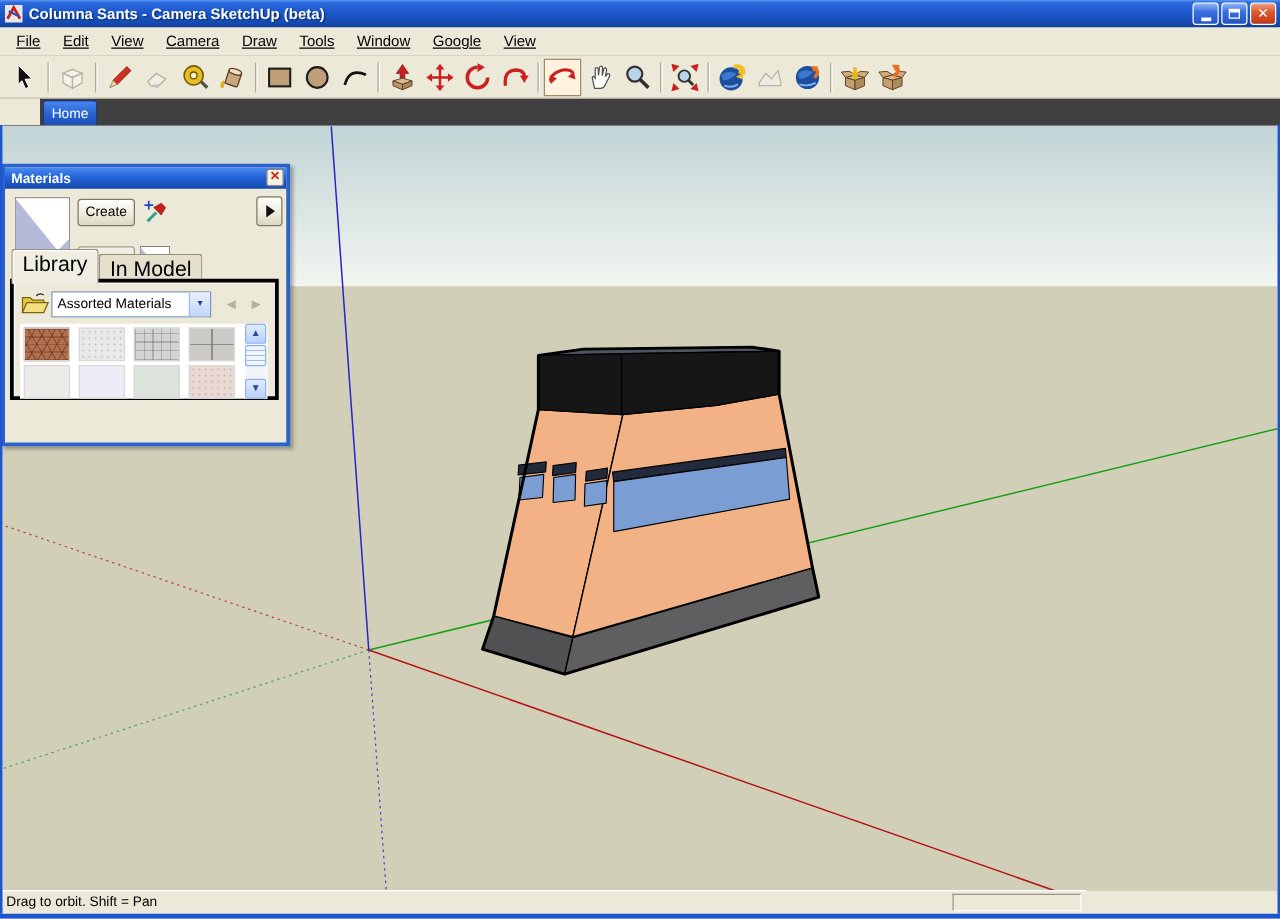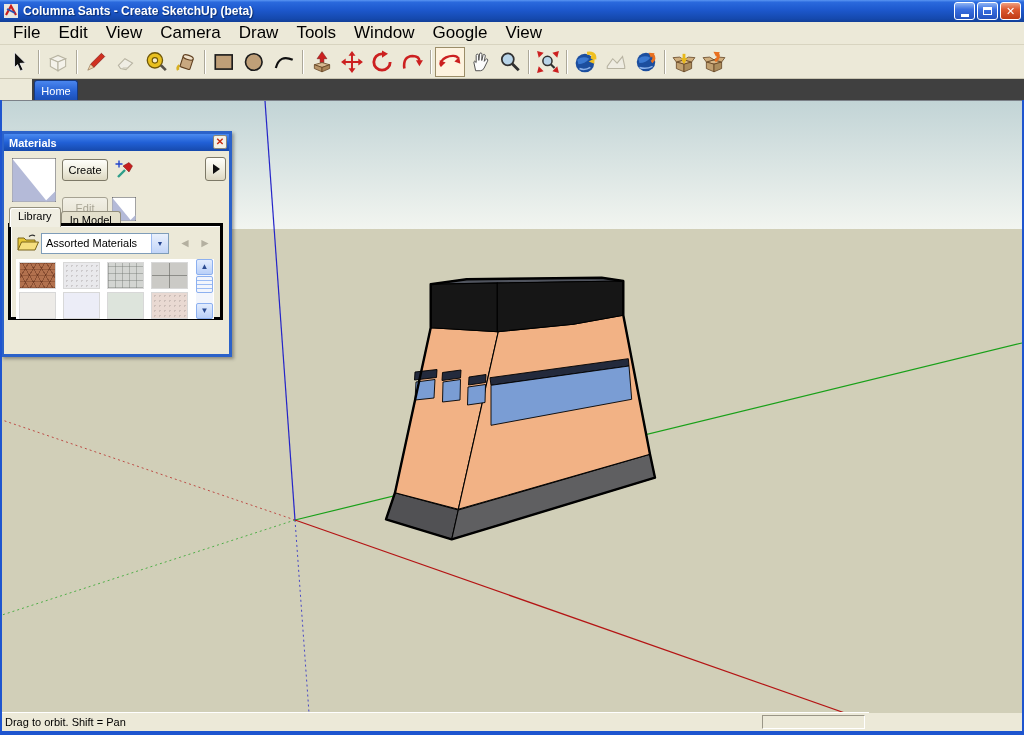--- a/index.html
+++ b/index.html
@@ -13,21 +13,21 @@
   .title-text{font-size:12px;font-weight:bold;text-shadow:1px 1px 1px #0a2d6e;white-space:nowrap;}
   .win-controls{position:absolute;right:3px;top:2px;display:flex;gap:2px;}
   .wbtn{width:21px;height:18px;border-radius:3px;border:1px solid #fff;
     display:flex;align-items:center;justify-content:center;color:#fff;font-size:11px;line-height:1;
     background:linear-gradient(180deg,#8fb4f4 0%,#3a6fe0 40%,#2453c0 100%);}
   .wbtn.close{background:linear-gradient(180deg,#f0a080 0%,#dd5a30 40%,#c03a14 100%);}
   .wbtn .mini{display:block;width:8px;height:3px;background:#fff;margin-top:9px;}
   .wbtn .rest{display:block;width:9px;height:8px;border:1px solid #fff;border-top-width:3px;}
   .menubar{position:absolute;left:0;top:22px;width:1024px;height:23px;background:#ece9d8;
     display:flex;align-items:center;padding-left:4px;border-bottom:1px solid #d8d4c0;}
-  .menu-item{font-size:17px;color:#000;padding:3px 9px;cursor:default;}
+  .menu-item{font-size:12px;color:#000;padding:3px 9px;cursor:default;text-decoration:underline;}
   
   .toolbar{position:absolute;left:0;top:45px;width:1024px;height:34px;background:#ece9d8;
     display:flex;align-items:center;padding-left:5px;border-bottom:1px solid #c9c5b2;}
   .tbtn{width:30px;height:30px;display:flex;align-items:center;justify-content:center;border:1px solid transparent;}
   .tbtn.active{background:#fdf3df;border:1px solid #9b8d68;}
   .tsep{width:2px;height:24px;margin:0 3px;border-left:1px solid #aca899;border-right:1px solid #fff;}
   
   .tabrow{position:absolute;left:0;top:79px;width:1024px;height:21px;background:#404040;margin-left:32px;}
   .scene-tab{position:absolute;left:2px;top:1px;width:44px;height:20px;
     background:linear-gradient(180deg,#4a86ee 0%,#2762d4 55%,#1c50b8 100%);
@@ -56,21 +56,21 @@
   .preview-small{position:absolute;left:108px;top:46px;width:24px;height:24px;}
   .xpbtn{position:absolute;font-size:11px;color:#000;border:1px solid #7d7967;border-radius:3px;
     background:linear-gradient(180deg,#fefefa 0%,#f0eee0 50%,#ddd8c2 100%);
     display:flex;align-items:center;justify-content:center;}
   .xpbtn.disabled{color:#a8a494;background:linear-gradient(180deg,#f2f0e6,#e6e2d2);border-color:#a6a292;}
   .btn-create{left:58px;top:8px;width:46px;height:22px;}
   .btn-edit{left:58px;top:46px;width:46px;height:21px;}
   .btn-flyout{left:201px;top:6px;width:21px;height:24px;}
   .dropper{position:absolute;left:110px;top:8px;width:22px;height:22px;}
   .tabs{position:absolute;left:5px;top:57px;height:19px;display:flex;align-items:flex-end;}
-  .ptab{font-size:11px;border:1px solid #94907e;border-bottom:none;border-radius:3px 3px 0 0;
+  .ptab{font-size:17px;border:1px solid #94907e;border-bottom:none;border-radius:3px 3px 0 0;
     padding:2px 8px 3px 8px;background:#e4e0cc;position:relative;top:2px;}
   .ptab.active{background:#f0eee2;top:0;padding-bottom:5px;z-index:3;box-shadow:inset 1px 1px 0 #fff;}
   .tabpanel{position:absolute;left:4px;top:72px;width:215px;height:97px;background:#ece9d8;
     border:3px solid #000000;box-shadow:inset 1px 1px 0 #fff;z-index:2;}
   .folder{position:absolute;left:5px;top:7px;width:24px;height:20px;}
   .combo{position:absolute;left:30px;top:7px;width:128px;height:21px;background:#fff;
     border:1px solid #7f9db9;display:flex;}
   .combo .txt{flex:1;font-size:11px;padding:3px 0 0 4px;white-space:nowrap;overflow:hidden;}
   .combo .arrowbtn{width:17px;background:linear-gradient(180deg,#e9f0fc 0%,#c2d5f8 100%);
     border-left:1px solid #9ebcf2;display:flex;align-items:center;justify-content:center;
@@ -98,21 +98,21 @@
 </style>
 </head>
 <body>
 
 <div class="titlebar">
   <svg class="app-icon" viewBox="0 0 16 16">
     <rect x="1" y="1" width="14" height="14" fill="#e8e6e0"></rect>
     <path d="M3,12 L8,3 L13,12" stroke="#c81e1e" stroke-width="2.2" fill="none"></path>
     <path d="M4,6 L12,10" stroke="#2a50b4" stroke-width="1.6"></path>
   </svg>
-  <span class="title-text">Columna Sants - Create SketchUp (beta)</span>
+  <span class="title-text">Columna Sants - Camera SketchUp (beta)</span>
   <div class="win-controls">
     <div class="wbtn">
         <span class="mini"></span>
       </div>
     <div class="wbtn">
         <span class="rest"></span>
       </div>
     <div class="wbtn close">✕</div>
   </div>
 </div>

